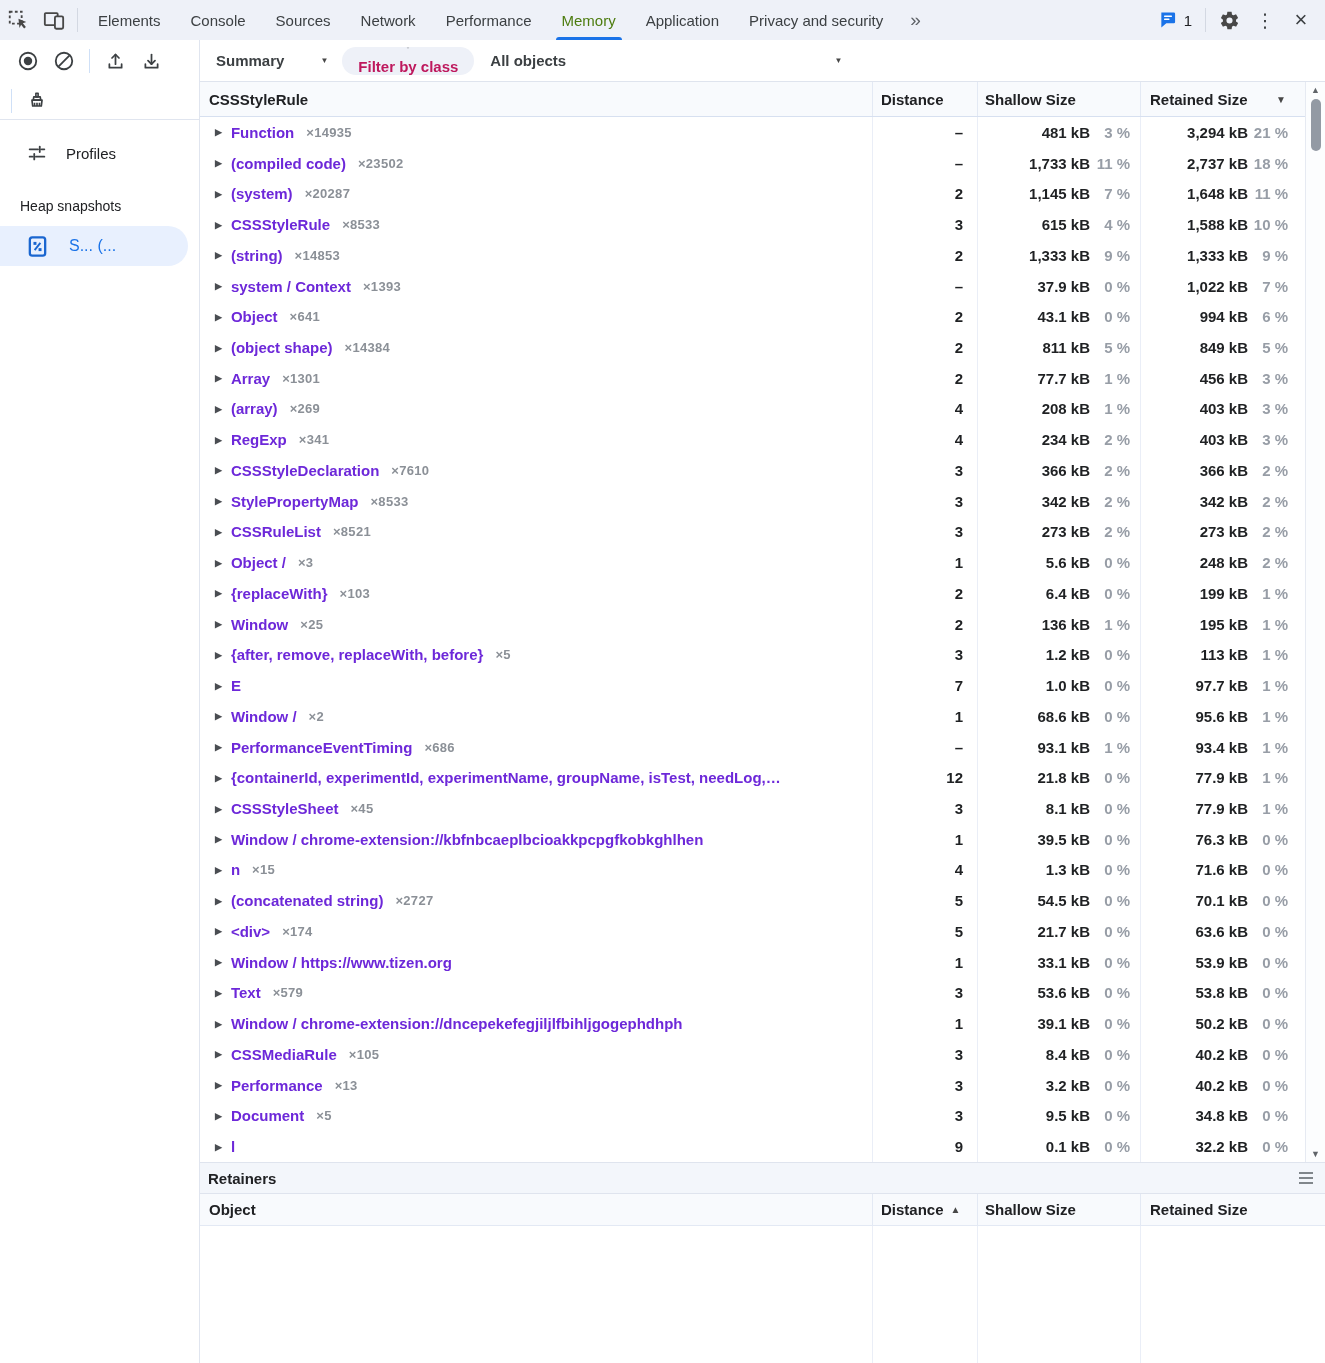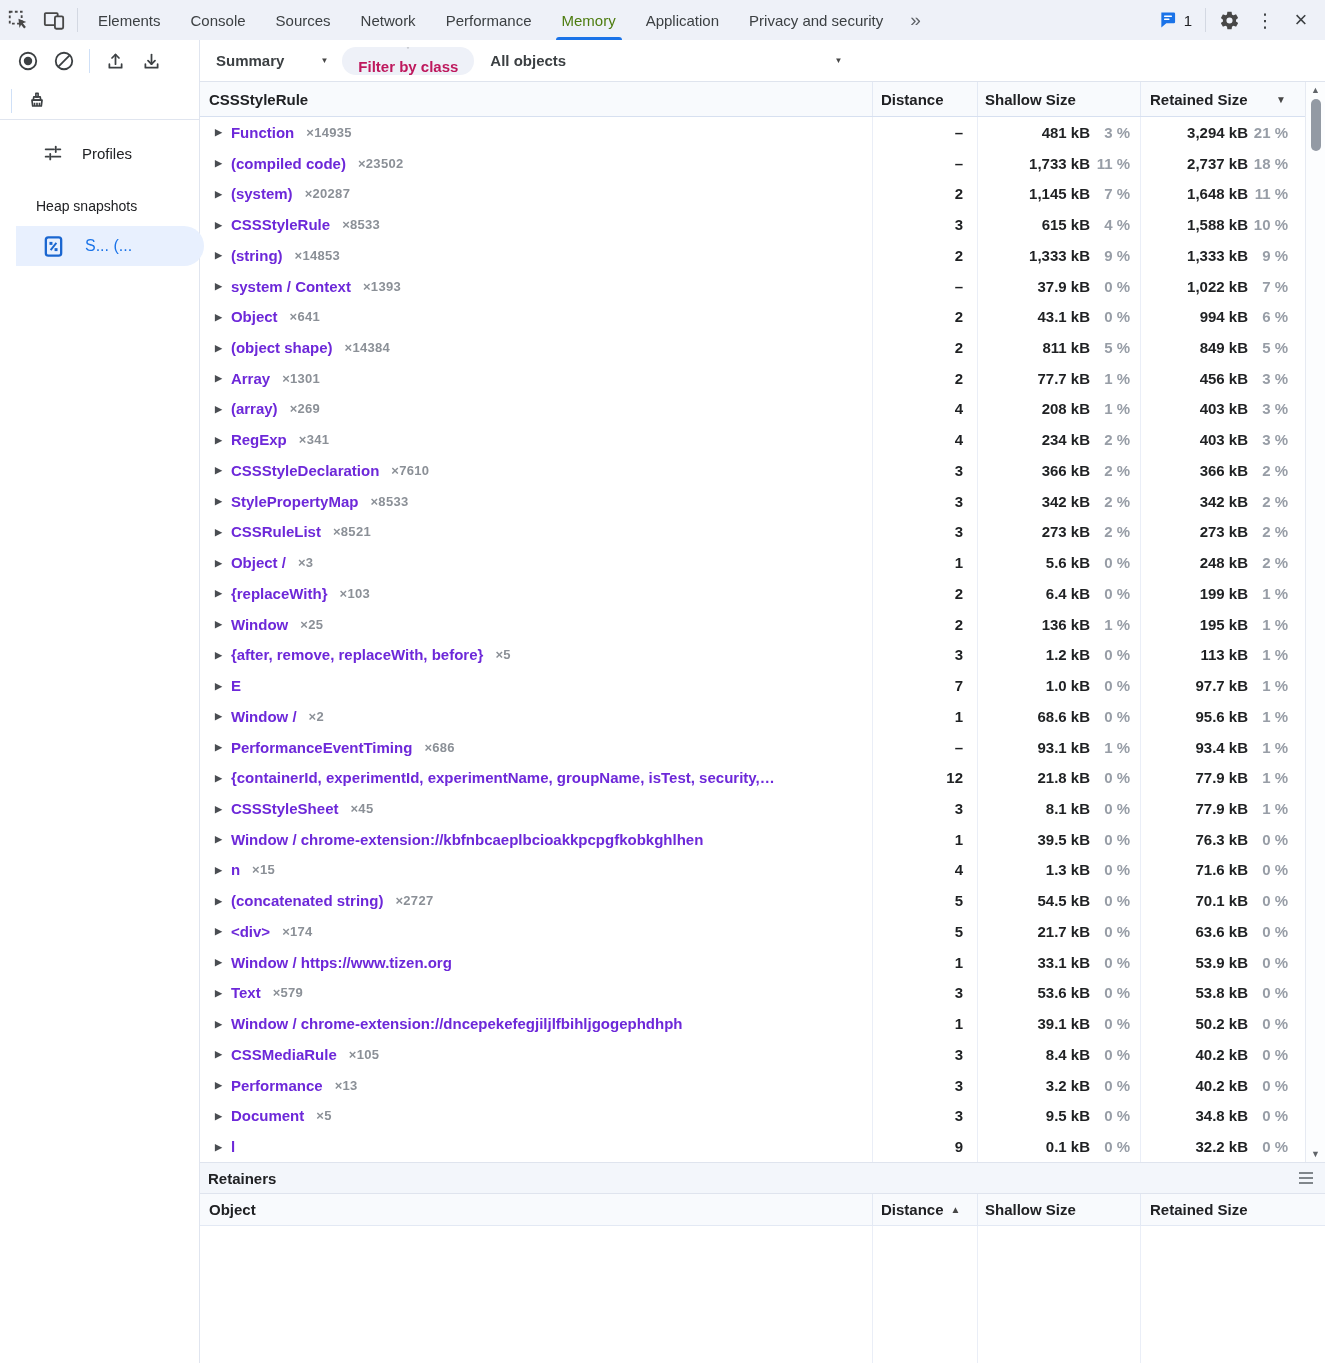--- a/index.html
+++ b/index.html
@@ -21,21 +21,21 @@
   .close-x { font-size:22px; color:#3c4043; line-height:1; }
 
   
   .below { display:flex; height:1323px; }
   .leftcol { width:200px; flex:none; border-right:1px solid #e0e5ef; display:flex; flex-direction:column; background:#fff; }
   .lt-row1 { height:42px; display:flex; align-items:center; padding-left:10px; }
   .lt-row2 { height:38px; border-bottom:1px solid #e0e5ef; display:flex; align-items:center; padding-left:4px; }
   .lt-sep { width:1px; height:24px; background:#cfe0f7; margin:0 7px; }
   .it-btn { width:36px; height:32px; display:flex; align-items:center; justify-content:center; flex:none; }
 
-  .sidebar { padding-top:14px;padding-left:16px; }
+  .sidebar { padding-top:14px; }
   .side-item { height:38px; display:flex; align-items:center; gap:18px; padding-left:26px; font-size:15px; color:#202124; }
   .heap-label { padding:26px 0 12px 20px; font-size:14px; color:#202124; }
   .snap-item { width:188px; height:40px; background:#e8f0fe; border-radius:0 20px 20px 0; display:flex; align-items:center; gap:20px; padding-left:26px; color:#1a73e8; font-size:16px; }
 
   .rightcol { flex:1; display:flex; flex-direction:column; min-width:0;font-weight:bold; }
 
   
   .m-toolbar { height:42px; border-bottom:1px solid #dfe4ee; display:flex; align-items:center; padding-left:16px; font-size:15px; color:#3c4043; }
   .dd { display:flex; align-items:center; }
   .dd-arrow { font-size:8px; color:#474747; }
@@ -568,21 +568,21 @@
                 <span class="pct">1 %</span>
               </div>
               <div class="cell c-size c-retained">
                 <span class="val">93.4 kB</span>
                 <span class="pct">1 %</span>
               </div>
             </div>
             <div class="row">
               <div class="cell c-constructor">
                 <span class="tri">▶</span>
-                <span class="cname">{containerId, experimentId, experimentName, groupName, isTest, security,…</span>
+                <span class="cname">{containerId, experimentId, experimentName, groupName, isTest, needLog,…</span>
               </div>
               <div class="cell c-distance">12</div>
               <div class="cell c-size">
                 <span class="val">21.8 kB</span>
                 <span class="pct">0 %</span>
               </div>
               <div class="cell c-size c-retained">
                 <span class="val">77.9 kB</span>
                 <span class="pct">1 %</span>
               </div>

